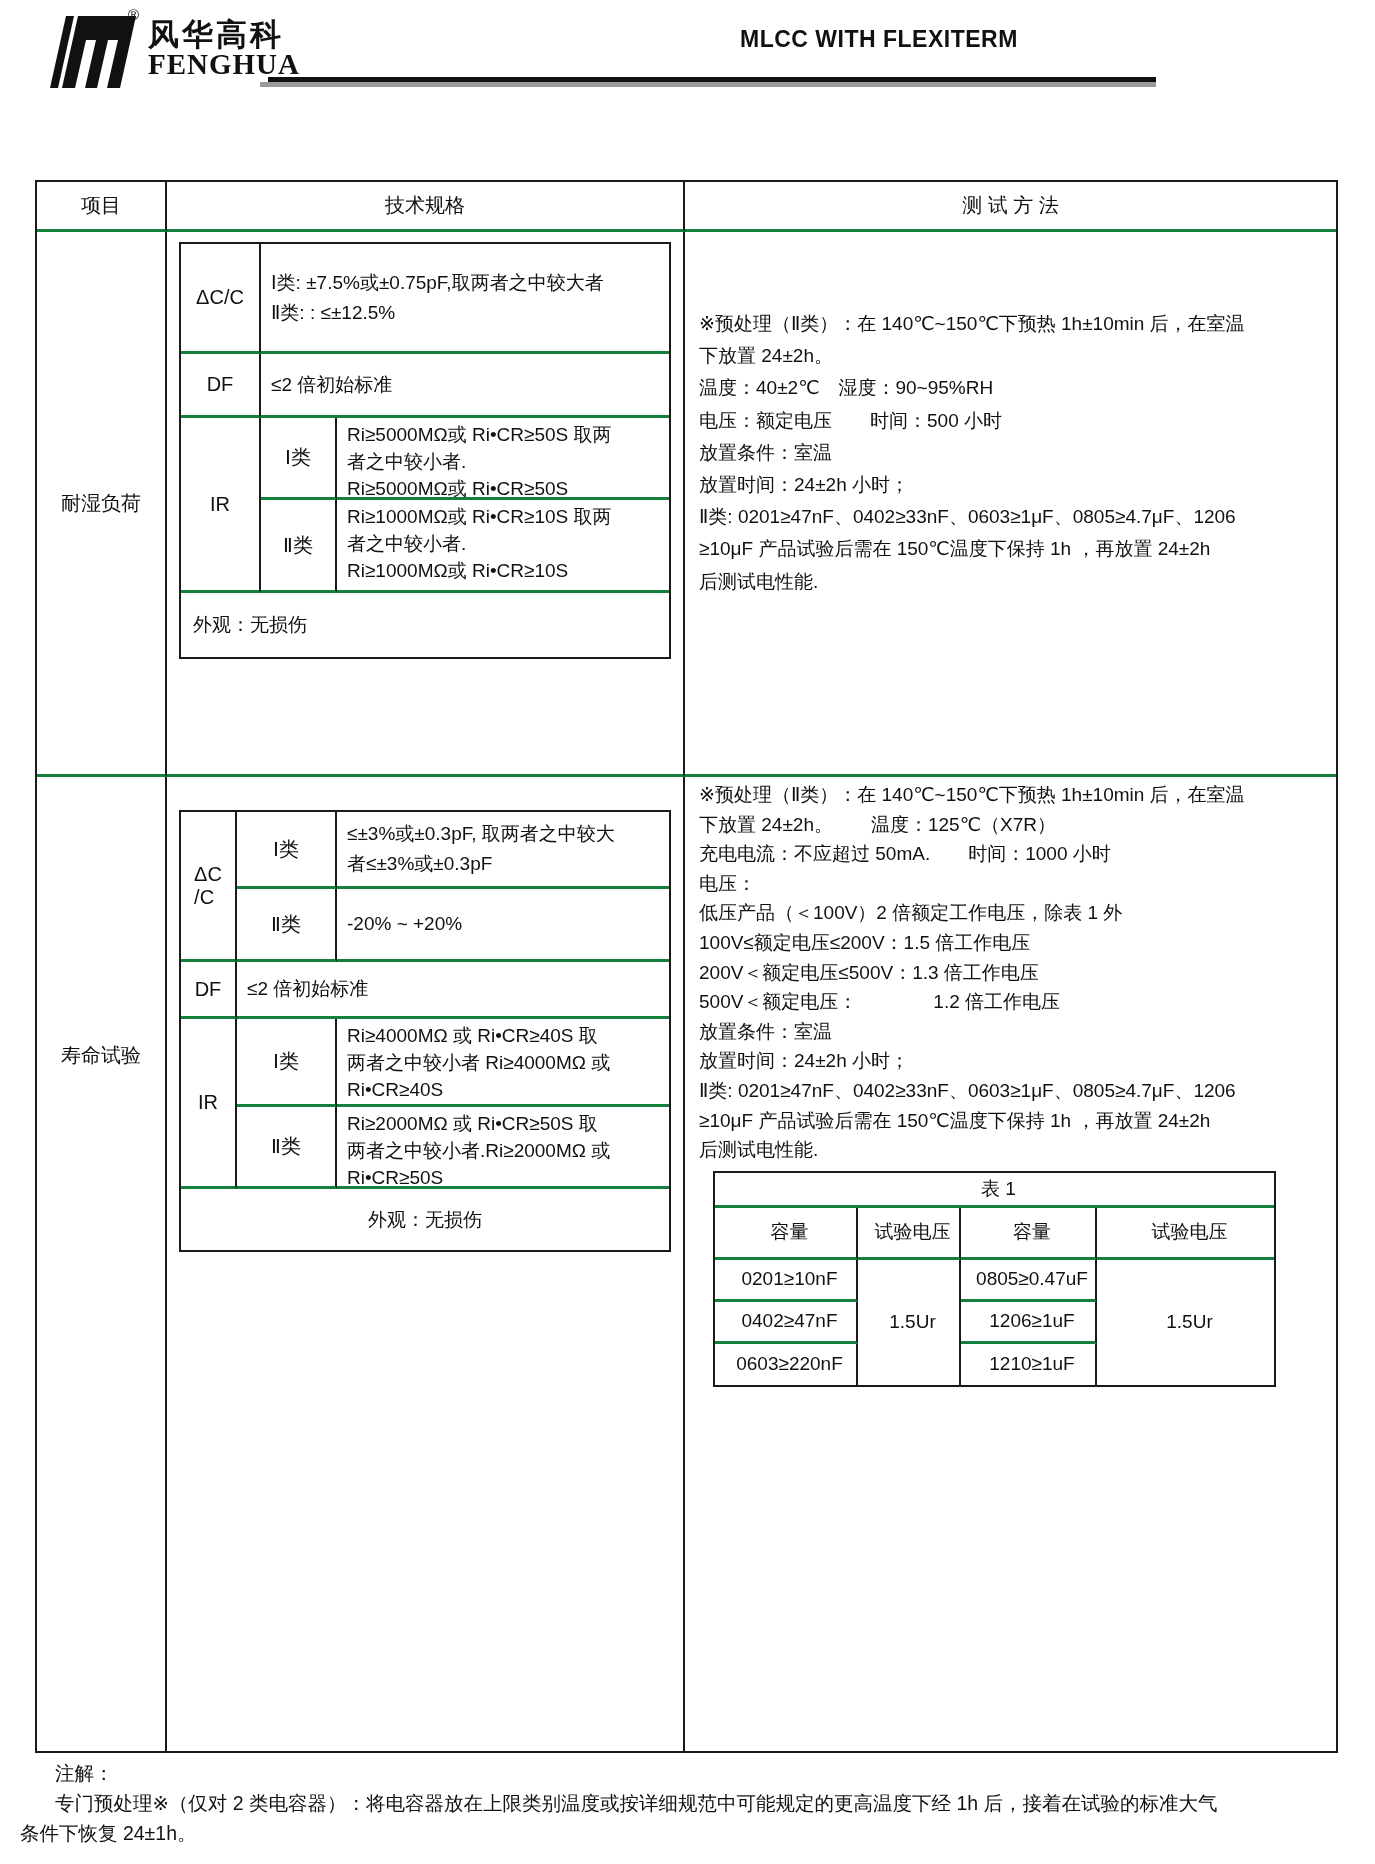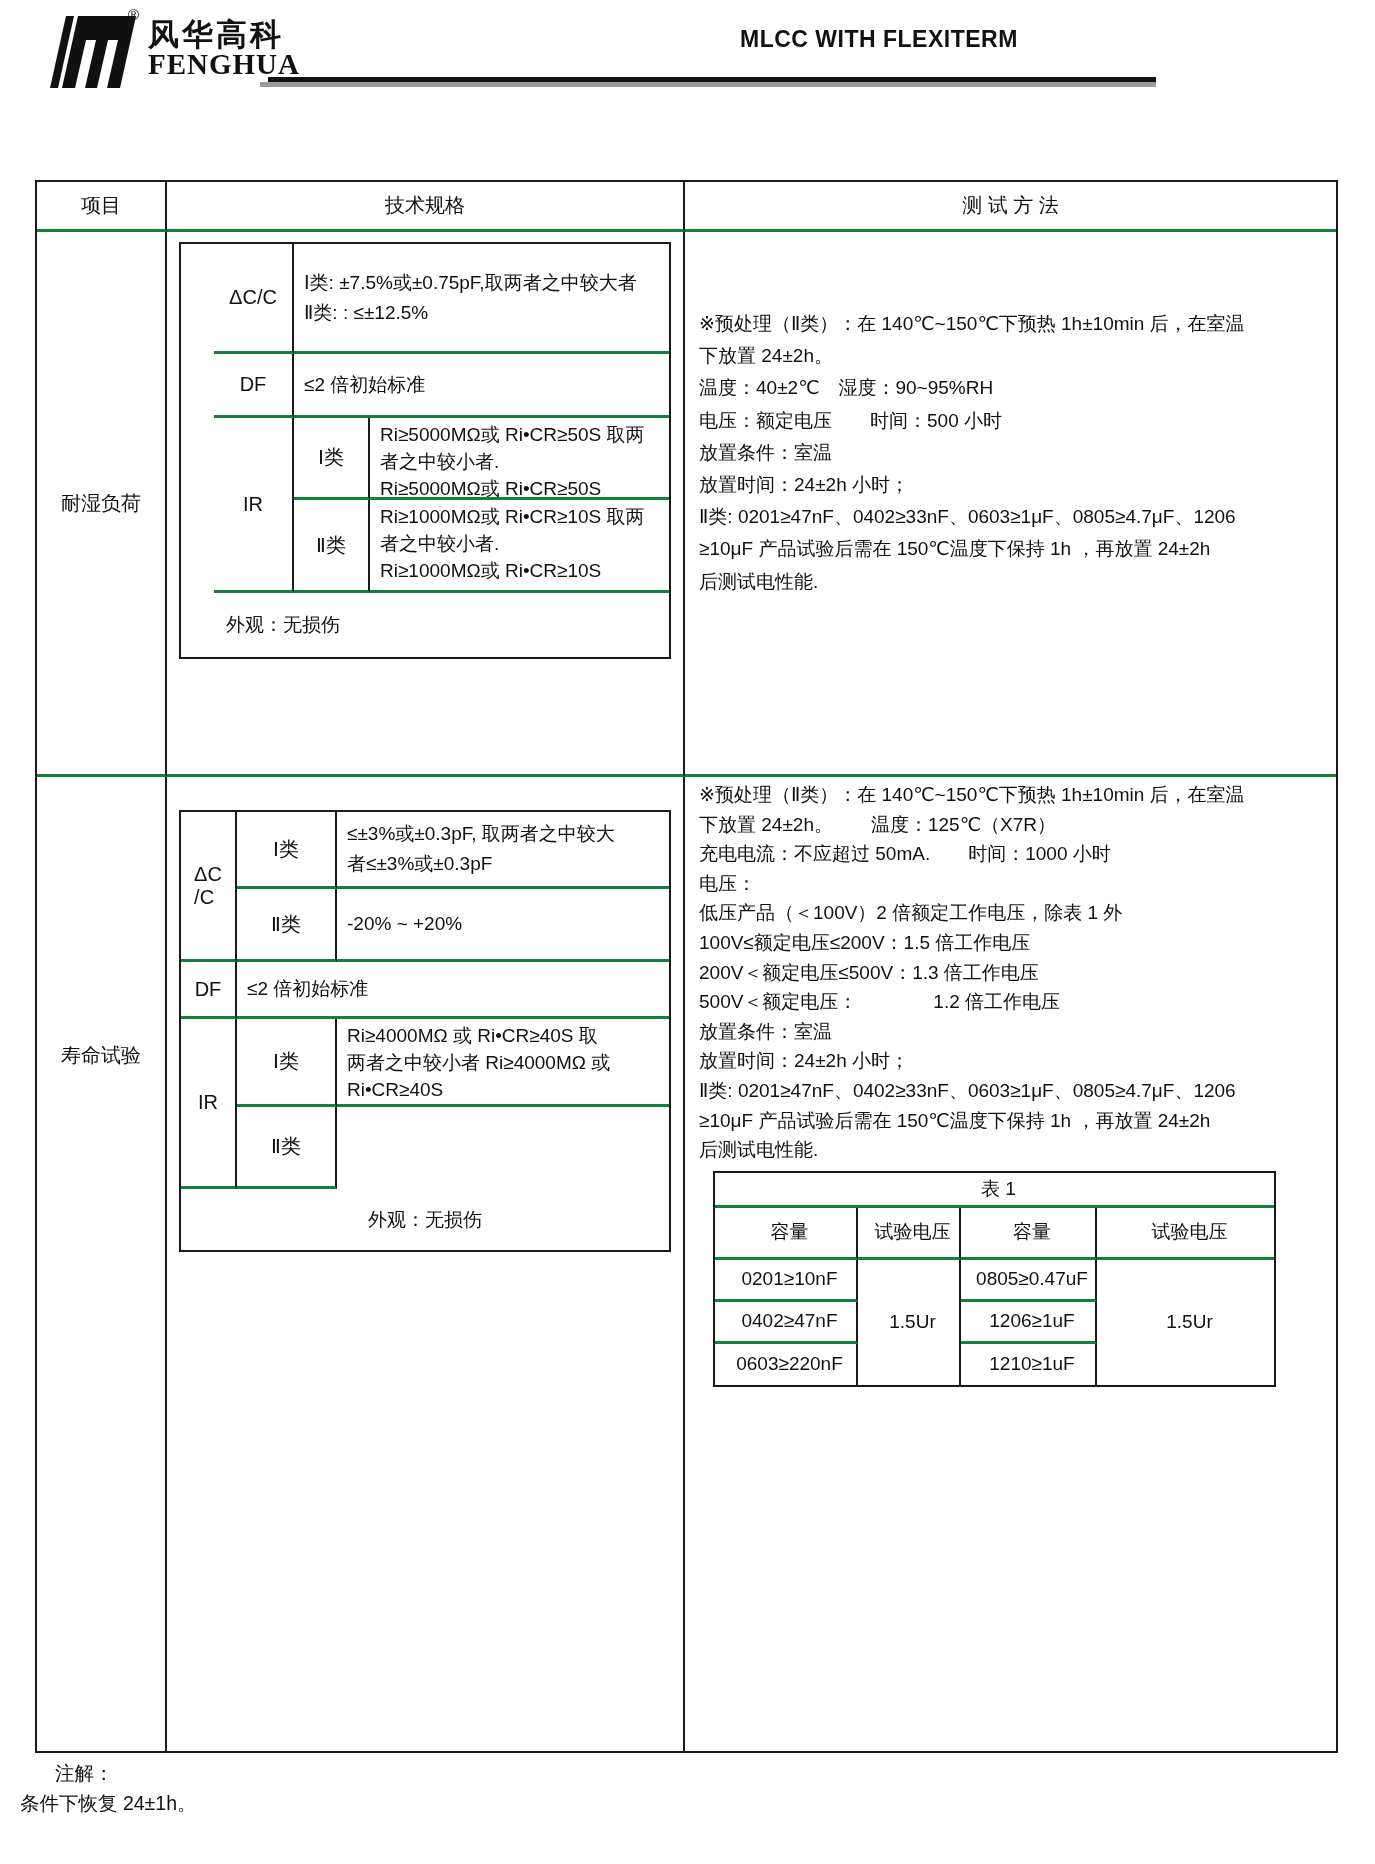--- a/index.html
+++ b/index.html
@@ -29,21 +29,21 @@
   .b-b { border-bottom:3px solid #15803d; }
   .hdr { display:flex; align-items:center; justify-content:center; font-size:20px; }
   .item-cell-1 { display:flex; align-items:center; justify-content:center; font-size:20px; }
   .item-cell-2 { text-align:center; padding-top:265px; font-size:20px; }
 
   
   .inner {
     box-sizing:border-box; border:2px solid #1a1a1a; width:492px;
     display:grid; background:#fff;
   }
-  .inner1 { margin:10px 0 0 12px; grid-template-columns:80px 76px 1fr; grid-template-rows:110px 64px 82px 93px 64px;padding-left:33px; }
+  .inner1 { margin:10px 0 0 12px; grid-template-columns:80px 76px 1fr; grid-template-rows:110px 64px 82px 93px 64px; }
   .inner2 { margin:33px 0 0 12px; grid-template-columns:56px 100px 1fr; grid-template-rows:77px 73px 57px 88px 82px 61px; }
   .lab { display:flex; align-items:center; justify-content:center; font-size:20px; }
   .pre { white-space:pre-line; }
   .spec-txt { display:flex; flex-direction:column; justify-content:center; padding:2px 6px 2px 10px; line-height:30px; }
   .ir-txt { padding:3px 6px 0 10px; line-height:27px; }
   .appearance-left { display:flex; align-items:center; padding-left:12px; }
   .appearance-center { display:flex; align-items:center; justify-content:center; }
 
   
   .method-cell { padding:0 10px 0 14px; }
@@ -137,20 +137,23 @@
 
         <div class="cell lab b-r b-b" style="grid-area:3/1">DF</div>
         <div class="cell spec-txt pre b-b" style="grid-area:3/2/4/4">≤2 倍初始标准</div>
 
         <div class="cell lab b-r b-b" style="grid-area:4/1/6/2">IR</div>
         <div class="cell lab b-r b-b" style="grid-area:4/2">Ⅰ类</div>
         <div class="cell ir-txt pre b-b" style="grid-area:4/3">Ri≥4000MΩ 或 Ri•CR≥40S 取
 两者之中较小者 Ri≥4000MΩ 或
 Ri•CR≥40S</div>
         <div class="cell lab b-r b-b" style="grid-area:5/2">Ⅱ类</div>
+        <div class="cell ir-txt pre b-b" style="grid-area:5/3">Ri≥2000MΩ 或 Ri•CR≥50S 取
+两者之中较小者.Ri≥2000MΩ 或
+Ri•CR≥50S</div>
 
         <div class="cell appearance-center" style="grid-area:6/1/7/4">外观：无损伤</div>
       </div>
     </div>
 
     <div class="cell method-cell" style="grid-area:3/3">
       <div class="pre m2">※预处理（Ⅱ类）：在 140℃~150℃下预热 1h±10min 后，在室温
 下放置 24±2h。　　温度：125℃（X7R）
 充电电流：不应超过 50mA.　　时间：1000 小时
 电压：
@@ -180,16 +183,17 @@
         <div class="t1c b-r b-b" style="grid-area:3/3">0805≥0.47uF</div>
         <div class="t1c b-r b-b" style="grid-area:4/3">1206≥1uF</div>
         <div class="t1c b-r" style="grid-area:5/3">1210≥1uF</div>
         <div class="t1c" style="grid-area:3/4/6/5">1.5Ur</div>
       </div>
     </div>
   </div>
 
   <div class="notes">
     <div class="ind">注解：</div>
+    <div class="ind">专门预处理※（仅对 2 类电容器）：将电容器放在上限类别温度或按详细规范中可能规定的更高温度下经 1h 后，接着在试验的标准大气</div>
     <div>条件下恢复 24±1h。</div>
   </div>
 
 </div>
 
 </body></html>

